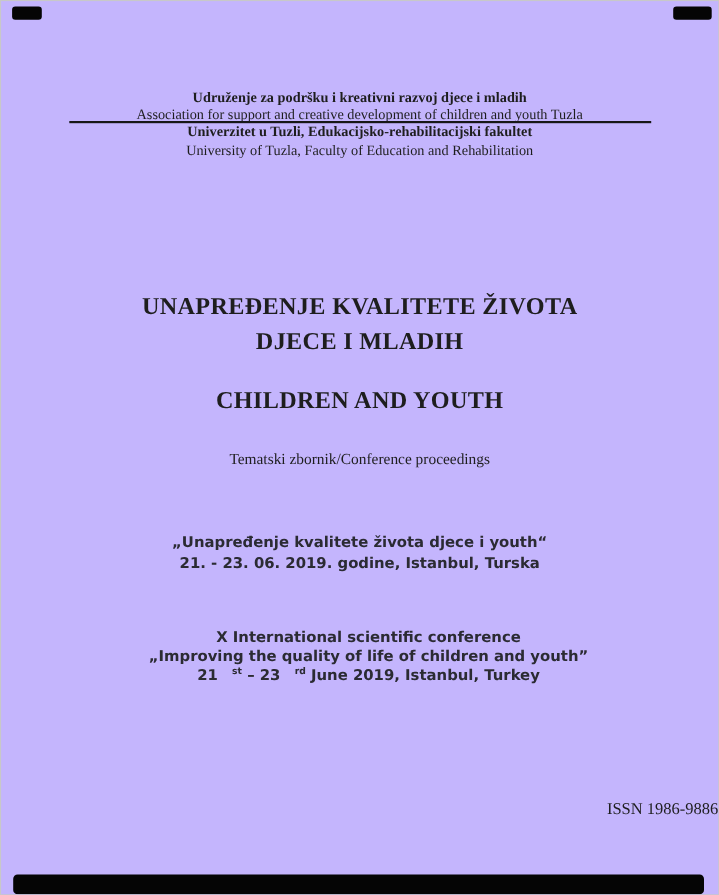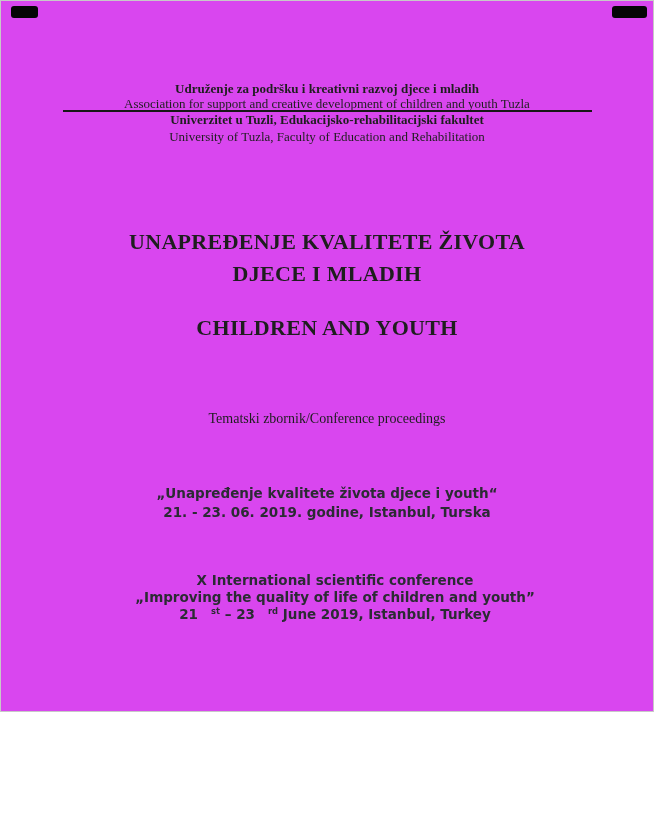--- a/index.html
+++ b/index.html
@@ -1,21 +1,21 @@
 <!DOCTYPE html>
 <html><head>
 <meta charset="utf-8">
 <style>
   html, body { margin: 0; padding: 0; background: #ffffff; }
   .page {
     position: relative;
     width: 654px;
-    height: 712px;
+    height: 814px;
     box-sizing: border-box;
-    background: #d946ef;
+    background: #c4b5fd;
     border: 1px solid #c8c8c8;
     overflow: hidden;
     font-family: "Liberation Serif", "DejaVu Serif", serif;
     color: #1e1e1e;
   }
   .line {
     position: absolute;
     left: 0;
     right: 0;
     text-align: center;
@@ -34,20 +34,21 @@
   .title-block {
     position: absolute;
     left: 0;
     right: 0;
     text-align: center;
     font-weight: 700;
     font-size: 22px;
     line-height: 32px;
     letter-spacing: 0.3px;
     white-space: nowrap;
+    margin-top: 36px;
   }
   .sub14 { font-size: 14px; line-height: 16px; }
   .conf {
     position: absolute;
     left: 0;
     right: 0;
     text-align: center;
     font-family: "DejaVu Sans", "Liberation Sans", sans-serif;
     font-weight: 700;
     font-size: 13.5px;

